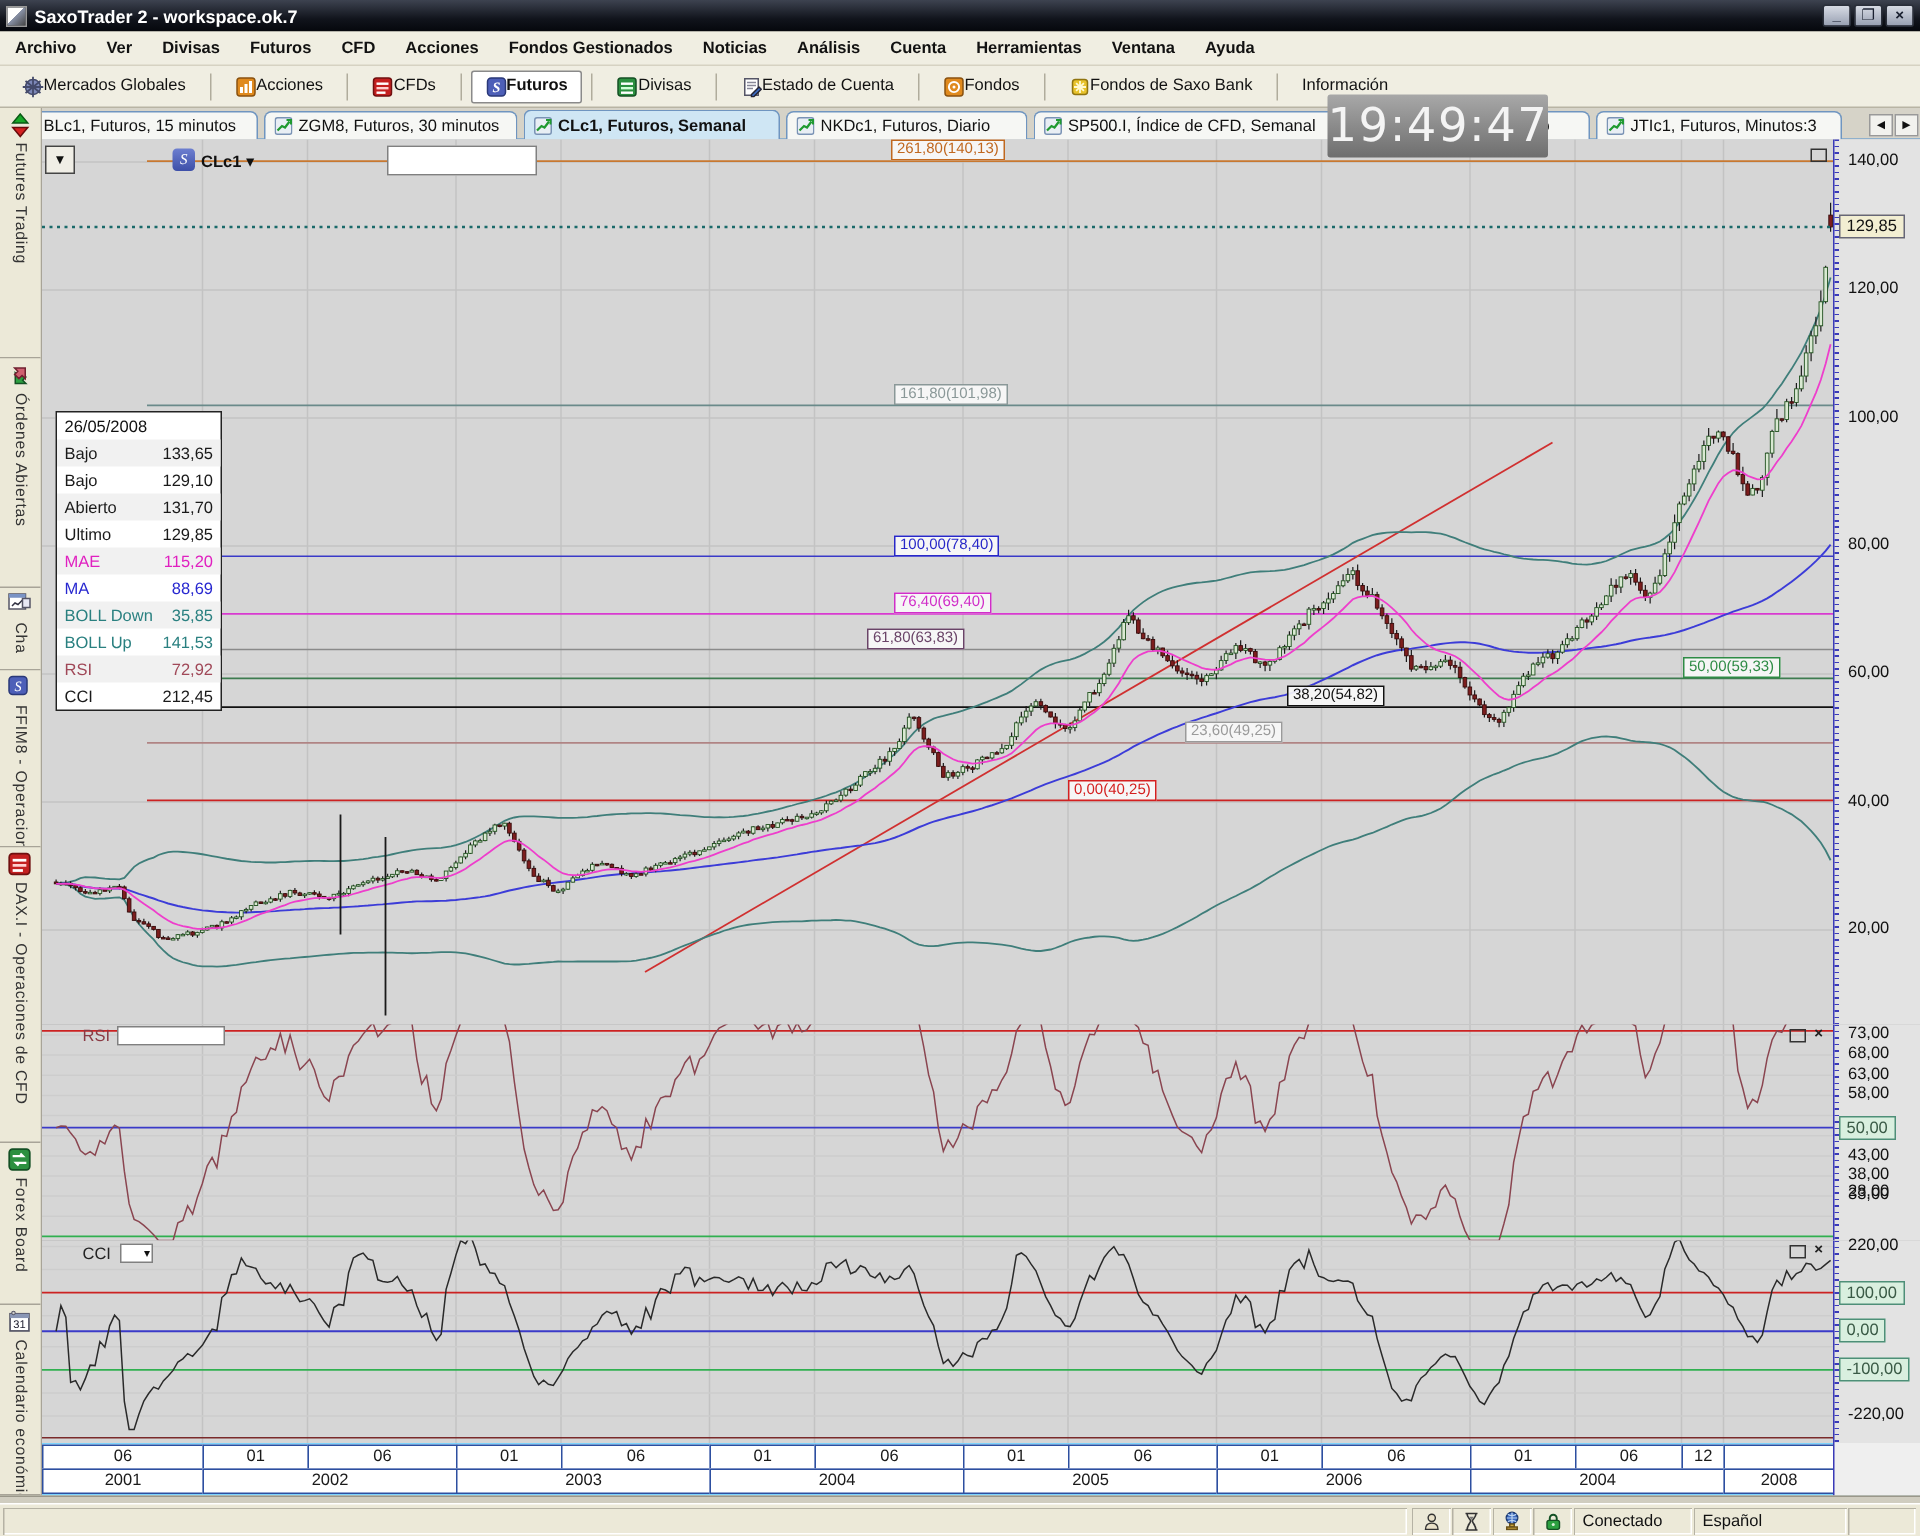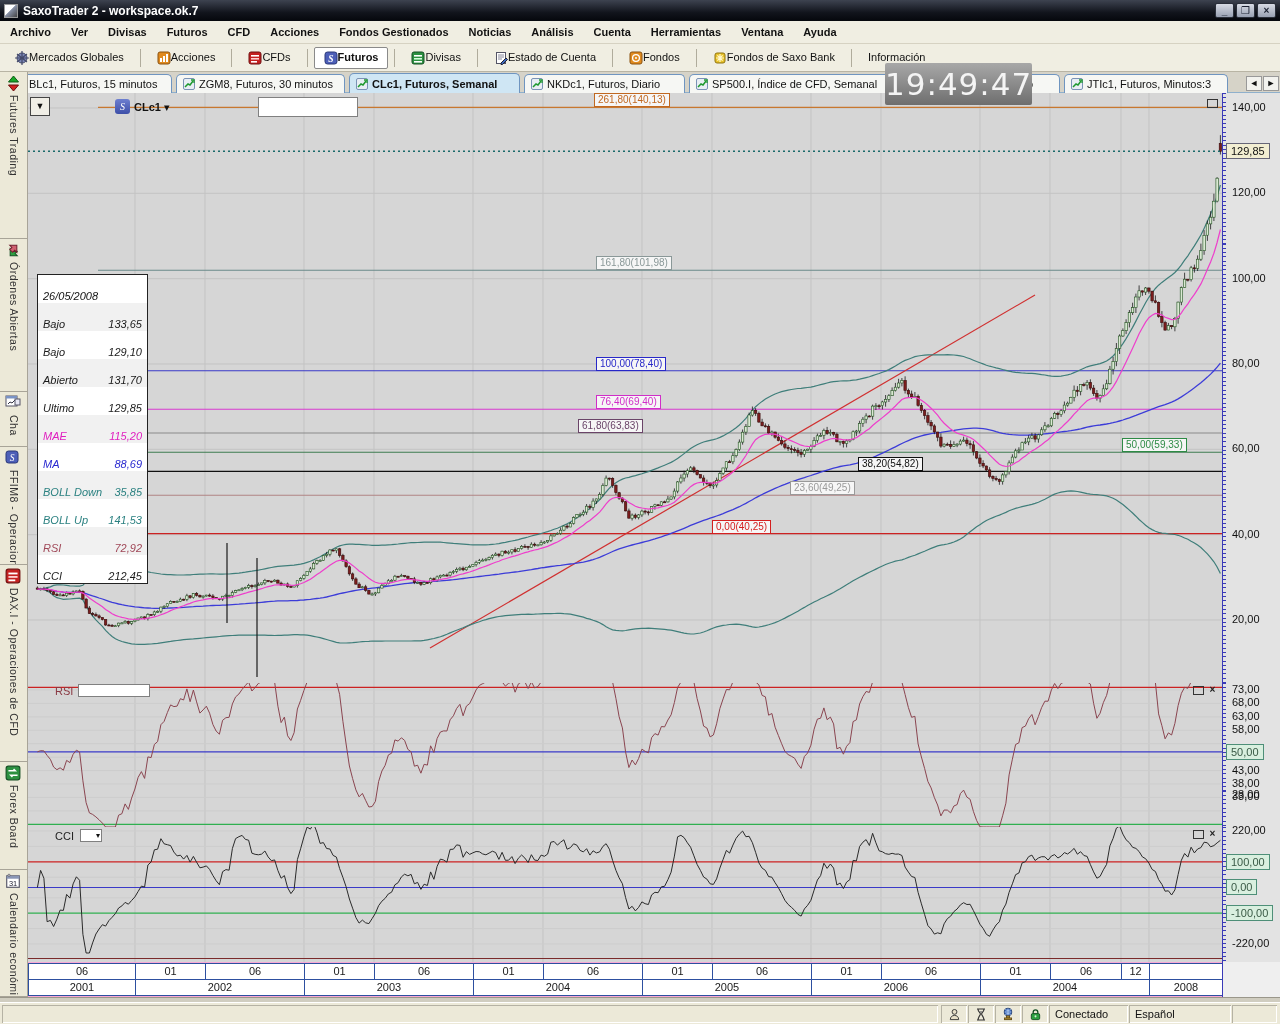--- a/index.html
+++ b/index.html
@@ -52,30 +52,30 @@
     background:repeating-linear-gradient(to bottom,#3a3ab8 0 1px,transparent 1px 4.3px); }
   .axlabel { position:absolute; left:9px; font-size:11px; color:#111; white-space:nowrap; }
   .axbadge { position:absolute; left:3px; height:16px; line-height:14px; padding:0 4px; border:1px solid #667; font-size:11px; white-space:nowrap; }
   .badge-price { background:#f2eed2; }
   .badge-green { background:#d9efdf; border-color:#4e8f78; color:#3a5a46; }
   .fiblabel { position:absolute; height:14px; line-height:12px; padding:0 3px; font-size:10px; background:rgba(248,248,248,.92); border:1px solid #aaa; white-space:nowrap; z-index:5; }
   .panectl { position:absolute; z-index:6; display:flex; gap:3px; }
   .pcbox { width:11px; height:9px; border:1px solid #333; background:transparent; }
   .pcx { width:11px; height:9px; font-size:10px; line-height:8px; text-align:center; color:#222; font-weight:bold; }
   .legend { position:absolute; left:9px; top:181px; width:111px; background:#fff; border:1px solid #222; z-index:8; }
-  .legrow { display:flex; justify-content:space-between; padding:14px 5px; height:18px; line-height:14px;font-style:italic; }
+  .legrow { display:flex; justify-content:space-between; padding:3px 5px; height:18px; line-height:14px; }
   .legrow:nth-child(even) { background:#f1f1f1; }
   .hdrctl { position:absolute; z-index:7; }
   .ddbtn { width:20px; height:19px; background:#f0eee6; border:1px solid #444; text-align:center; line-height:17px; font-size:9px; }
   .whitebox { background:#fff; border:1px solid #808080; }
   .saxoico { width:15px; height:15px; background:linear-gradient(#6d7fd0,#3d4fa8); border-radius:3px; color:#fff; text-align:center; line-height:15px; font-size:10px; font-style:italic; font-family:"Liberation Serif",serif; }
   .indlabel { position:absolute; font-size:11px; z-index:6; }
 
   
-  .taxis { position:absolute; left:0; top:869px; width:1252px; height:35px; background:#f9a8d4; }
+  .taxis { position:absolute; left:0; top:869px; width:1252px; height:35px; background:#7dd3fc; }
   .tcell { position:absolute; background:#fff; border:1px solid #2d4fa0; text-align:center; font-size:11px; line-height:15px; color:#1a1a1a; overflow:hidden; }
   .strip { position:absolute; left:0; top:997px; width:1280px; height:5px; background:#d0cdc0; border-top:1px solid #9a978a; }
 
   
   .statusbar { position:absolute; left:0; top:1002px; width:1280px; height:22px; background:#ece9d8; border-top:1px solid #fff; }
   .scell { position:absolute; top:2px; height:18px; box-shadow:inset 1px 1px 0 #b5b2a4, inset -1px -1px 0 #ffffff; display:flex; align-items:center; padding:0 6px; }
 </style>
 </head>
 <body>
 <div id="root">

